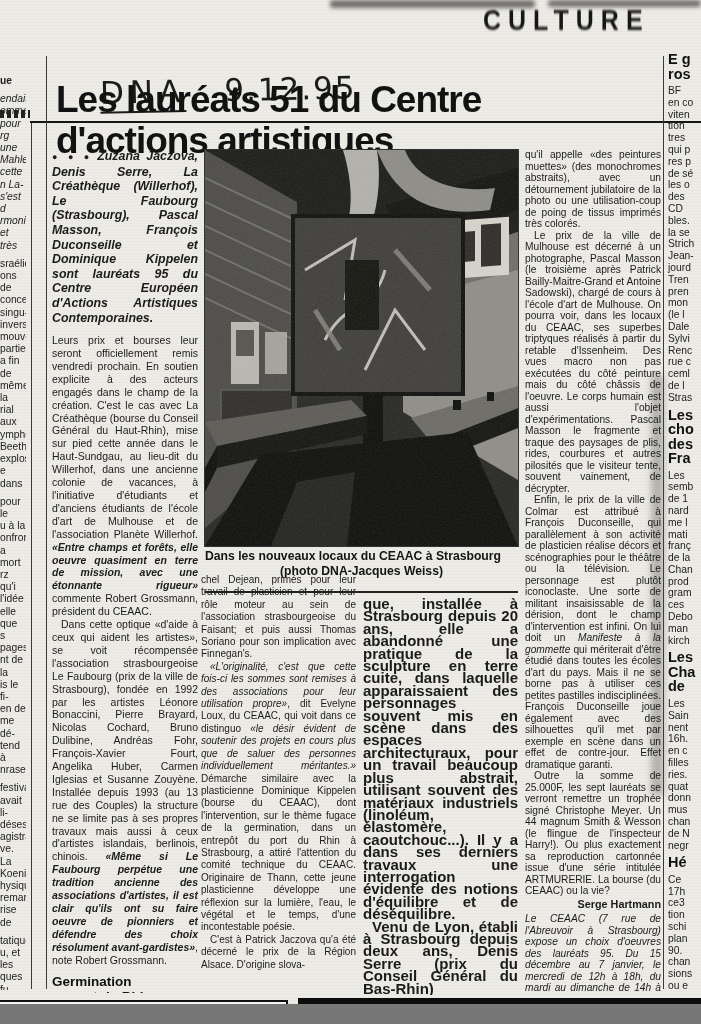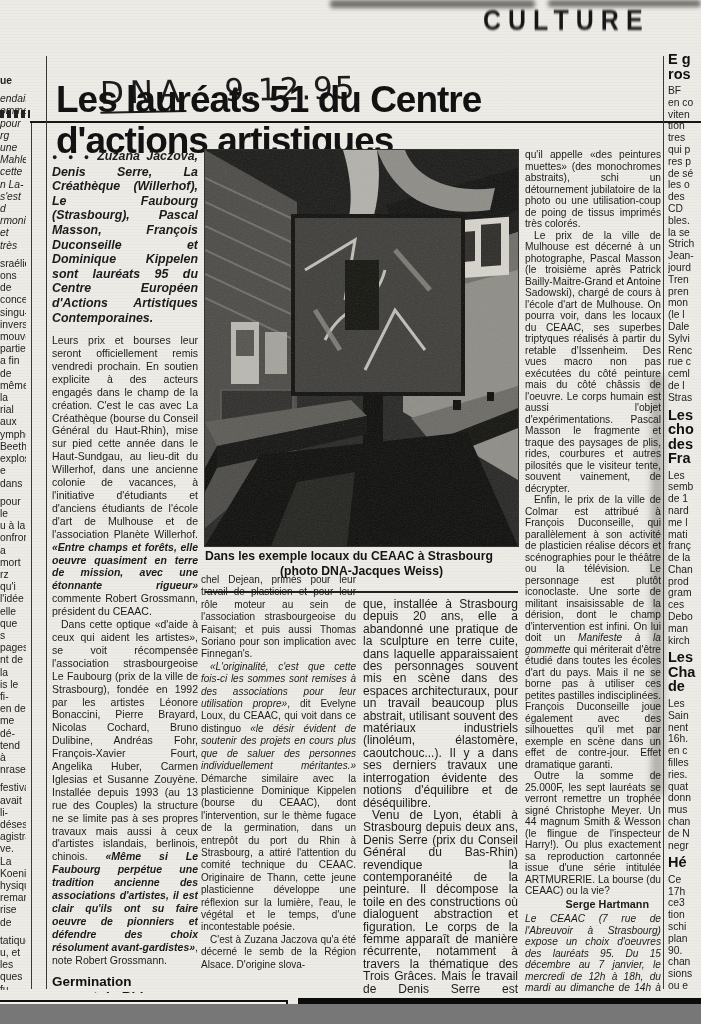--- a/index.html
+++ b/index.html
@@ -27,29 +27,29 @@
   .caprule{position:absolute;left:205px;top:591px;width:313px;height:2px;background:#222;}
   
   .headline{position:absolute;left:56px;top:54px;width:548px;
     font-size:37px;line-height:41px;font-weight:700;letter-spacing:-1px;color:#121212;}
   
   .col{position:absolute;text-align:justify;color:#1b1b1b;overflow:hidden;}
   .col p{margin:0;text-indent:9px;}
   .col p.noindent{text-indent:0;}
   #col1{left:52px;top:149px;width:146px;height:844px;font-size:10.5px;line-height:12.9px;}
   #col2{left:201px;top:574px;width:155px;height:397px;font-size:10px;line-height:12.4px;}
-  #col3{left:363px;top:598px;width:155px;height:397px;font-size:12px;line-height:12.4px;}
+  #col3{left:363px;top:598px;width:155px;height:397px;font-size:15px;line-height:12.4px;font-weight:bold;}
   #col4{left:525px;top:149px;width:136px;height:844px;font-size:10.2px;line-height:11.5px;}
   .intro{font-size:12.4px;line-height:14.6px;font-weight:bold;font-style:italic;margin-bottom:9px !important;text-indent:0 !important;}
   .intro .bullets{font-style:normal;font-size:9px;letter-spacing:1px;margin-right:4px;}
   .subhead{font-weight:bold;font-size:13.5px;line-height:15.5px;white-space:pre-line;text-align:left;
     margin:7px 0 4px !important;text-indent:0 !important;color:#111;}
   .q{font-style:italic;}
   .qb{font-style:italic;font-weight:bold;}
-  .byline{display:block;text-align:right;font-weight:bold;font-size:10.8px;margin:2px 12px 3px;}
+  .byline{display:block;text-align:right;font-weight:bold;font-size:10.8px;margin:2px 0 3px;}
   .endnote{font-style:italic;}
   
   .photo{position:absolute;left:205px;top:150px;width:313px;height:396px;background:#222;outline:1px solid #333;}
   .caption{position:absolute;left:205px;top:549px;width:313px;font-weight:bold;font-size:12.2px;line-height:15px;color:#141414;}
   .caption .l2{text-align:center;}
   
   .lmargin{position:absolute;left:0;top:75px;width:26px;text-align:left;font-size:10.3px;
     line-height:12.2px;color:#222;overflow:hidden;height:915px;}
   .lmargin div{white-space:pre-line;margin-bottom:6px;}
   .rmargin{position:absolute;left:668px;top:52px;width:40px;font-size:10.3px;line-height:11.8px;
@@ -169,38 +169,38 @@
       <rect x="248" y="250" width="8" height="10" fill="#0b0b09"></rect>
       <rect x="282" y="242" width="7" height="9" fill="#0b0b09"></rect>
 
       <polygon points="55,305 262,282 313,396 0,396" fill="#0d0d0b"></polygon>
       <polygon points="92,332 150,322 142,396 66,396" fill="#22221e"></polygon>
       <rect width="313" height="396" fill="#8a8a8a" filter="url(#grain)" opacity="0.5"></rect>
     </svg>
   </div>
 
   <div class="caption">
-    <div>Dans les exemple locaux du CEAAC à Strasbourg</div>
+    <div>Dans les nouveaux locaux du CEAAC à Strasbourg</div>
     <div class="l2">(photo DNA-Jacques Weiss)</div>
   </div>
   <div class="caprule"></div>
 
   <div class="col" id="col2">
     <p class="noindent">chel Dejean, primés pour leur travail de plasticien et pour leur rôle moteur au sein de l'association strasbourgeoise du Faisant; et puis aussi Thomas Soriano pour son implication avec Finnegan's.</p>
     <p><span class="q">«L'originalité, c'est que cette fois-ci les sommes sont remises à des associations pour leur utilisation propre»</span><span>, dit Evelyne Loux, du CEAAC, qui voit dans ce distinguo </span><span class="q">«le désir évident de soutenir des projets en cours plus que de saluer des personnes individuellement méritantes.»</span><span> Démarche similaire avec la plasticienne Dominique Kippelen (bourse du CEAAC), dont l'intervention, sur le thème fugace de la germination, dans un entrepôt du port du Rhin à Strasbourg, a attiré l'attention du comité technique du CEAAC. Originaire de Thann, cette jeune plasticienne développe une réflexion sur la lumière, l'eau, le végétal et le temps, d'une incontestable poésie.</span></p>
-    <p>C'est à Zuzana Jaczova qu'a été décerné le semb de la Région Alsace. D'origine slova-</p>
+    <p>C'est à Patrick Jaczova qu'a été décerné le prix de la Région Alsace. D'origine slova-</p>
   </div>
 
   <div class="col" id="col3">
     <p class="noindent">que, installée à Strasbourg depuis 20 ans, elle a abandonné une pratique de la sculpture en terre cuite, dans laquelle apparaissaient des personnages souvent mis en scène dans des espaces architecturaux, pour un travail beaucoup plus abstrait, utilisant souvent des matériaux industriels (linoléum, élastomère, caoutchouc...). Il y a dans ses derniers travaux une interrogation évidente des notions d'équilibre et de déséquilibre.</p>
     <p>Venu de Lyon, établi à Strasbourg depuis deux ans, Denis Serre (prix du Conseil Général du Bas-Rhin) revendique la contemporanéité de la peinture. Il décompose la toile en des constructions où dialoguent abstraction et figuration. Le corps de la femme apparaît de manière récurrente, notamment à travers la thématique des Trois Grâces. Mais le travail de Denis Serre est beaucoup plus un questionnement sur la peinture qu'une représentation du monde par la peinture. Ses toiles fonctionnent comme des tableaux dans le tableau, assemblages où surgissent ce</p>
   </div>
 
   <div class="col" id="col4">
-    <p class="noindent">qu'il appelle «des peintures muettes» (des monochromes abstraits), schi un détournement jubilatoire de la photo ou une utilisation-coup de poing de tissus imprimés très colorés.</p>
+    <p class="noindent">qu'il appelle «des peintures muettes» (des monochromes abstraits), avec un détournement jubilatoire de la photo ou une utilisation-coup de poing de tissus imprimés très colorés.</p>
     <p>Le prix de la ville de Mulhouse est décerné à un photographe, Pascal Masson (le troisième après Patrick Bailly-Maitre-Grand et Antoine Sadowski), chargé de cours à l'école d'art de Mulhouse. On pourra voir, dans les locaux du CEAAC, ses superbes triptyques réalisés à partir du retable d'Issenheim. Des vues macro non pas exécutées du côté peinture mais du côté châssis de l'oeuvre. Le corps humain est aussi l'objet d'expérimentations. Pascal Masson le fragmente et traque des paysages de plis, rides, courbures et autres pilosités que le visiteur tente, souvent vainement, de décrypter.</p>
     <p><span>Enfin, le prix de la ville de Colmar est attribué à François Duconseille, qui parallèlement à son activité de plasticien réalise décors et scénographies pour le théâtre ou la télévision. Le personnage est plutôt iconoclaste. Une sorte de militant insaisissable de la dérision, dont le champ d'intervention est infini. On lui doit un </span><span class="ital">Manifeste à la gommette</span><span> qui mériterait d'être étudié dans toutes les écoles d'art du pays. Mais il ne se borne pas à utiliser ces petites pastilles indisciplinées. François Duconseille joue également avec des silhouettes qu'il met par exemple en scène dans un effet de contre-jour. Effet dramatique garanti.</span></p>
     <p>Outre la somme de 25.000F, les sept lauréats se verront remettre un trophée signé Christophe Meyer. Un 44 magnum Smith &amp; Wesson (le flingue de l'inspecteur Harry!). Ou plus exactement sa reproduction cartonnée issue d'une série intitulée ARTMURERIE. La bourse (du CEAAC) ou la vie?</p>
     <span class="byline">Serge Hartmann</span>
     <p class="noindent endnote">Le CEAAC (7 rue de l'Abreuvoir à Strasbourg) expose un choix d'oeuvres des lauréats 95. Du 15 décembre au 7 janvier, le mercredi de 12h à 18h, du mardi au dimanche de 14h à 18h, le vendredi jusqu'à 19h. Remise des prix le vendredi 15 décembre à 18h. ☎ 88 25 69 70</p>
   </div>
 
   <div class="lmargin">
     <div class="bold">ue</div>
     <div class="ital">endait

